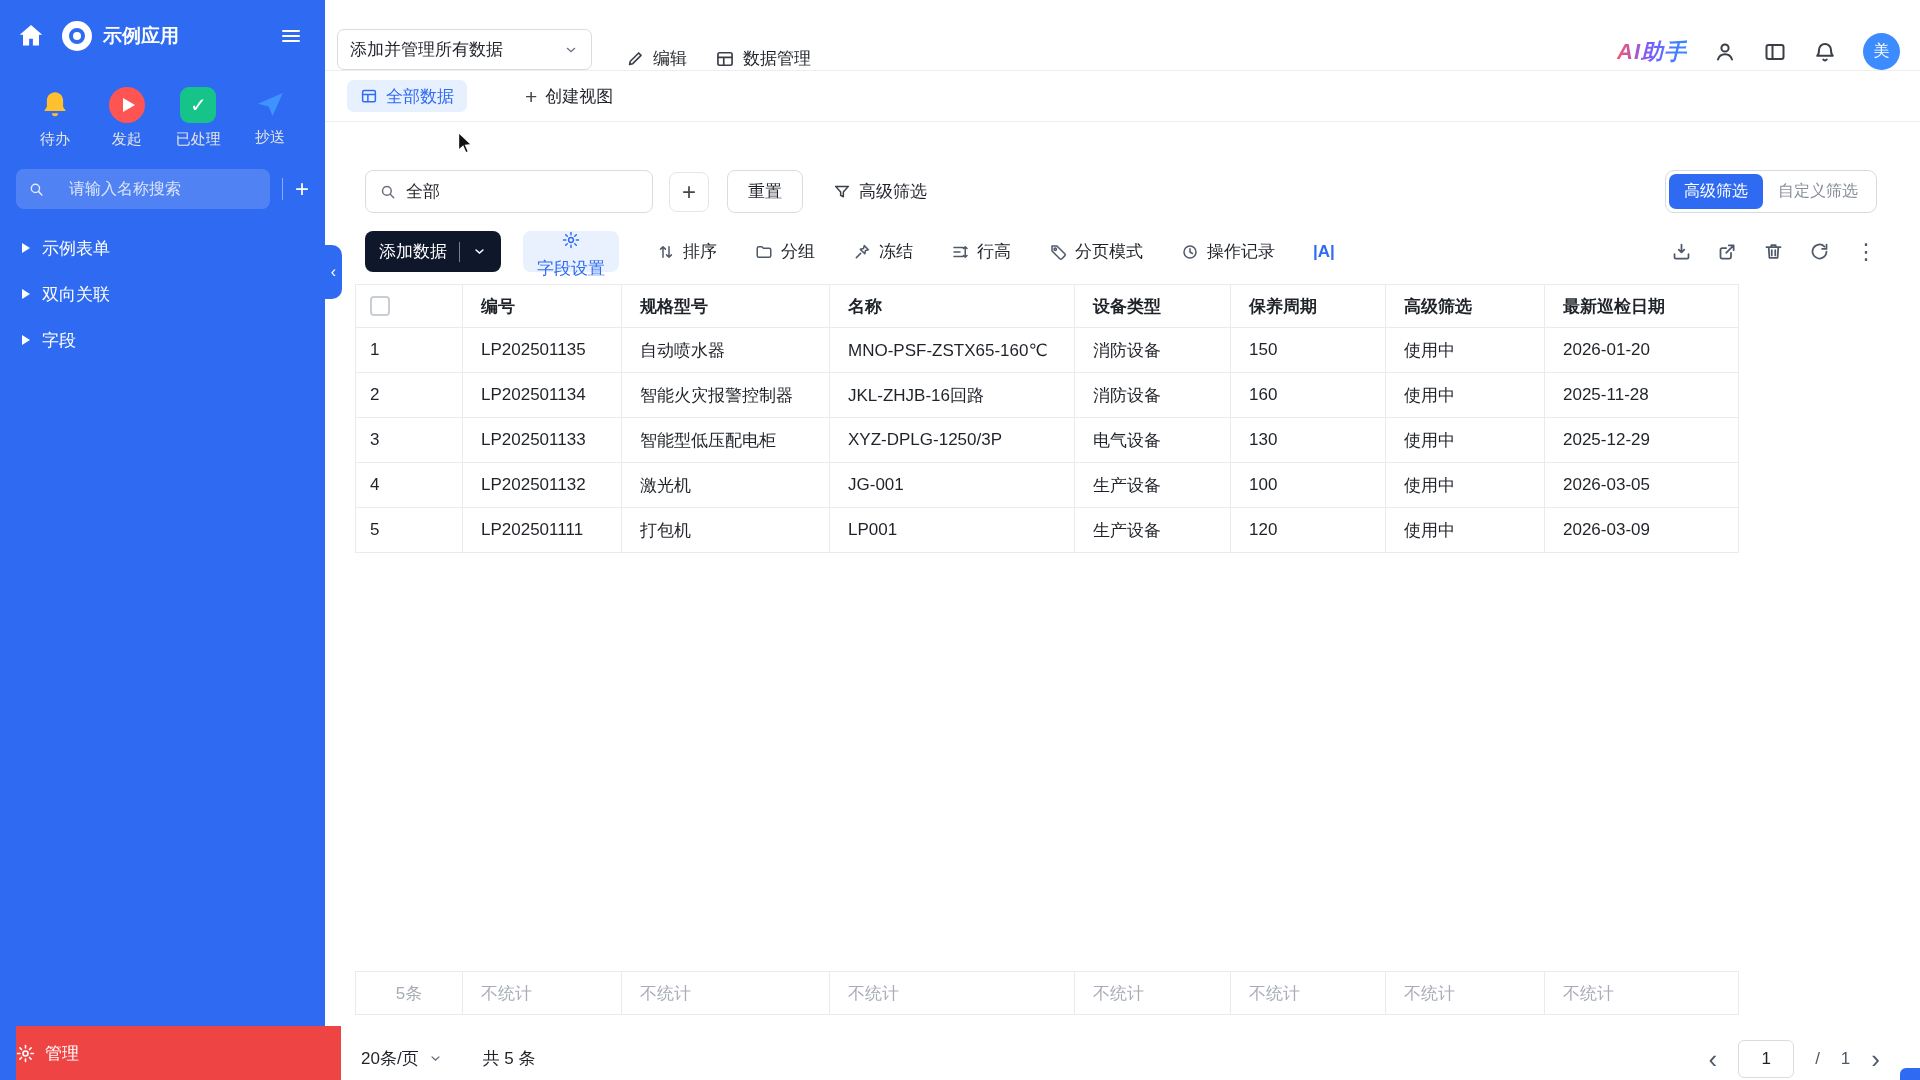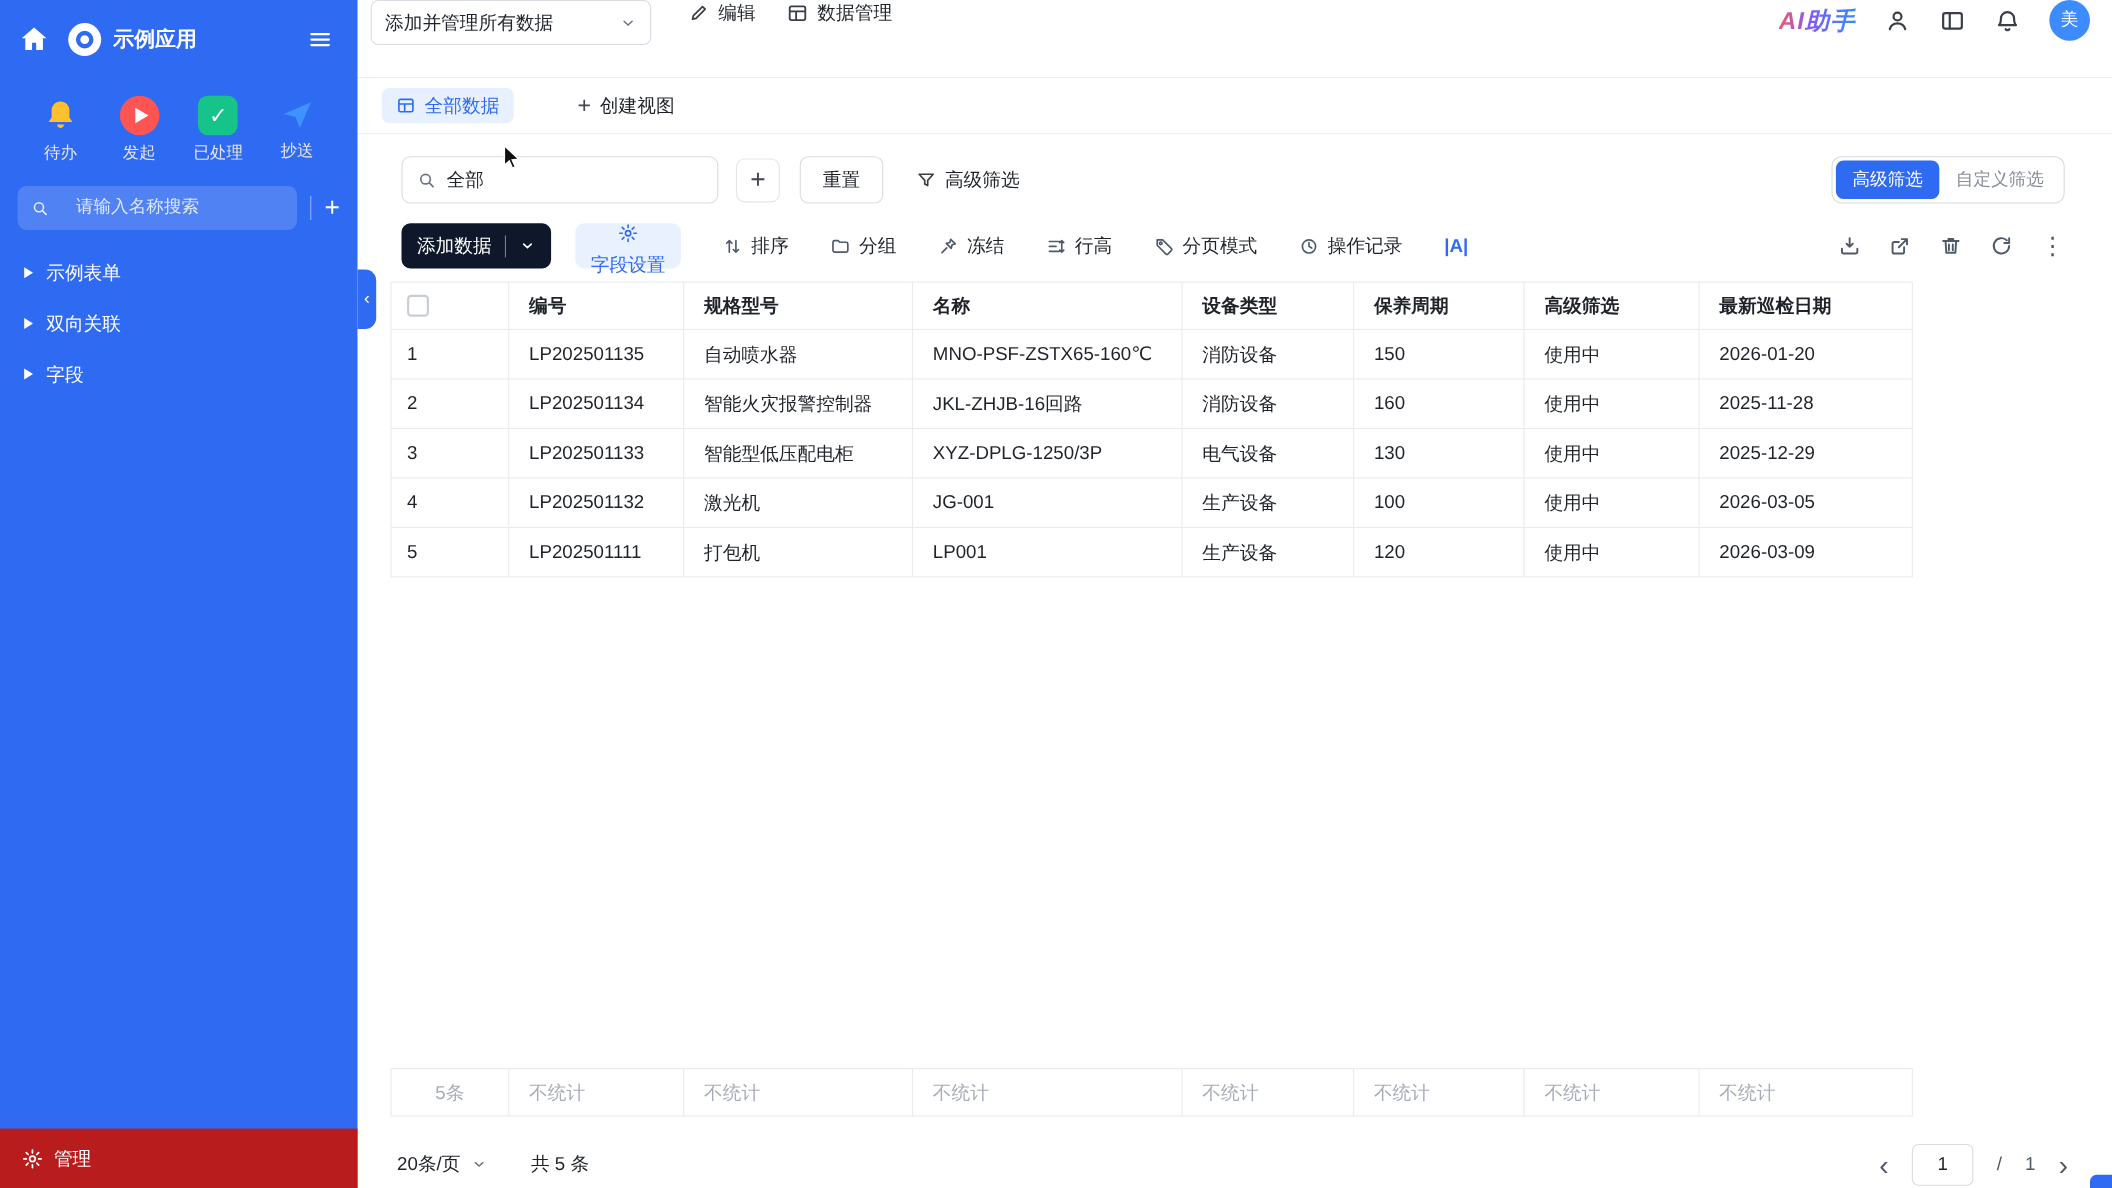--- a/index.html
+++ b/index.html
@@ -28,52 +28,52 @@
   .sb-search-row { display:flex; align-items:center; margin:20px 16px 0 16px; }
   .sb-search { flex:1; height:40px; background:rgba(255,255,255,0.16); border-radius:8px; display:flex; align-items:center; padding:0 12px; }
   .sb-search input { background:transparent; border:none; outline:none; color:#000000; font-size:16px; margin-left:24px; width:100%;
                      font-family:inherit; }
   .sb-search input::placeholder { color:rgba(255,255,255,0.8); }
   .sb-divider { width:1px; height:22px; background:rgba(255,255,255,0.45); margin:0 12px; }
   .sb-plus { font-size:24px; font-weight:400; color:#fff; cursor:pointer; line-height:1; }
   .tree { margin-top:16px; }
   .tree-item { height:46px; display:flex; align-items:center; padding-left:22px; gap:12px; cursor:pointer; font-size:17px; }
   .tree-arrow { width:0; height:0; border-left:8px solid #fff; border-top:5px solid transparent; border-bottom:5px solid transparent; }
-  .sb-footer { position:absolute; bottom:0; left:0; width:100%; height:54px; background:#b91c1c;
-               display:flex; align-items:center; padding-left:20px; gap:10px; font-size:17px; cursor:pointer; }
+  .sb-footer { position:absolute; bottom:0; left:16px; width:100%; height:54px; background:#ef4444;
+               display:flex; align-items:center; gap:10px; font-size:17px; cursor:pointer; }
 
   
   .collapse-handle { position:absolute; left:325px; top:245px; width:17px; height:54px; background:#2F6BF2;
                      border-radius:0 10px 10px 0; color:#fff; display:flex; align-items:center; justify-content:center;
                      font-size:16px; cursor:pointer; z-index:5; }
 
   
   .main { flex:1; display:flex; flex-direction:column; height:1080px; background:#fff; min-width:0; }
-  .topbar { height:71px; border-bottom:1px solid #ECEEF2; display:flex; align-items:flex-start; padding:0 20px 0 12px; flex:0 0 71px; }
+  .topbar { height:71px; border-bottom:1px solid #ECEEF2; display:flex; align-items:flex-end; padding:0 20px 0 12px; flex:0 0 71px; }
   .view-select { width:255px; height:41px; border:1px solid #D8DCE3; border-radius:7px; display:flex; align-items:center;
                  padding:0 12px; font-size:17px; cursor:pointer; }
   .view-select .lbl { flex:1; white-space:nowrap; overflow:hidden; }
   .top-act { display:flex; align-items:center; gap:8px; margin-left:34px; font-size:17px; cursor:pointer; color:#1F2329; }
   .top-right { margin-left:auto; display:flex; align-items:center; gap:26px; }
   .ai-logo { font-size:22px; font-weight:800; font-style:italic; letter-spacing:1px;
              background:linear-gradient(90deg,#F5576C,#7B5BFF 45%,#2F8CFF); -webkit-background-clip:text;
              background-clip:text; color:transparent; cursor:pointer; }
   .top-icon { color:#3A3F47; cursor:pointer; }
   .avatar { width:37px; height:37px; border-radius:50%; background:#3C8CFF; color:#fff; font-size:16px;
             display:flex; align-items:center; justify-content:center; cursor:pointer; }
 
   .viewtabs { height:51px; border-bottom:1px solid #ECEEF2; display:flex; align-items:center; padding:0 22px; flex:0 0 51px; }
   .tab-active { background:#E7F0FF; color:#2F6BF2; height:32px; border-radius:7px; display:flex; align-items:center;
                 gap:8px; padding:0 13px; font-size:17px; cursor:pointer; }
   .create-view { display:flex; align-items:center; gap:8px; margin-left:58px; font-size:17px; cursor:pointer; }
   .create-view .plus { font-size:21px; color:#42474F; line-height:1; }
 
   .content { flex:1; display:flex; flex-direction:column; min-height:0; }
 
-  .filter-row { display:flex; align-items:center; margin-top:20px; padding:0 43px 0 40px; height:43px; flex:0 0 43px; }
+  .filter-row { display:flex; align-items:center; margin-top:48px; padding:0 43px 0 40px; height:43px; flex:0 0 43px; }
   .search-pill { width:288px; height:43px; border:1px solid #D8DCE3; border-radius:8px; display:flex; align-items:center;
                  padding:0 13px; gap:9px; font-size:17px; cursor:text; }
   .plus-btn { width:40px; height:40px; border:1px solid #E3E6EB; border-radius:8px; display:flex; align-items:center;
               justify-content:center; font-size:24px; color:#42474F; margin-left:16px; cursor:pointer; background:#fff; }
   .reset-btn { height:43px; padding:0 20px; border:1px solid #D8DCE3; border-radius:8px; background:#fff; font-size:17px;
                margin-left:18px; cursor:pointer; color:#1F2329; font-family:inherit; }
   .adv-link { display:flex; align-items:center; gap:8px; margin-left:30px; font-size:17px; cursor:pointer; color:#1F2329; }
   .toggle-group { margin-left:auto; display:flex; align-items:center; border:1px solid #D5DAE3; border-radius:9px;
                   padding:3px; height:43px; background:#fff; }
   .toggle-seg { height:35px; display:flex; align-items:center; padding:0 15px; font-size:16px; border-radius:7px; cursor:pointer; }

